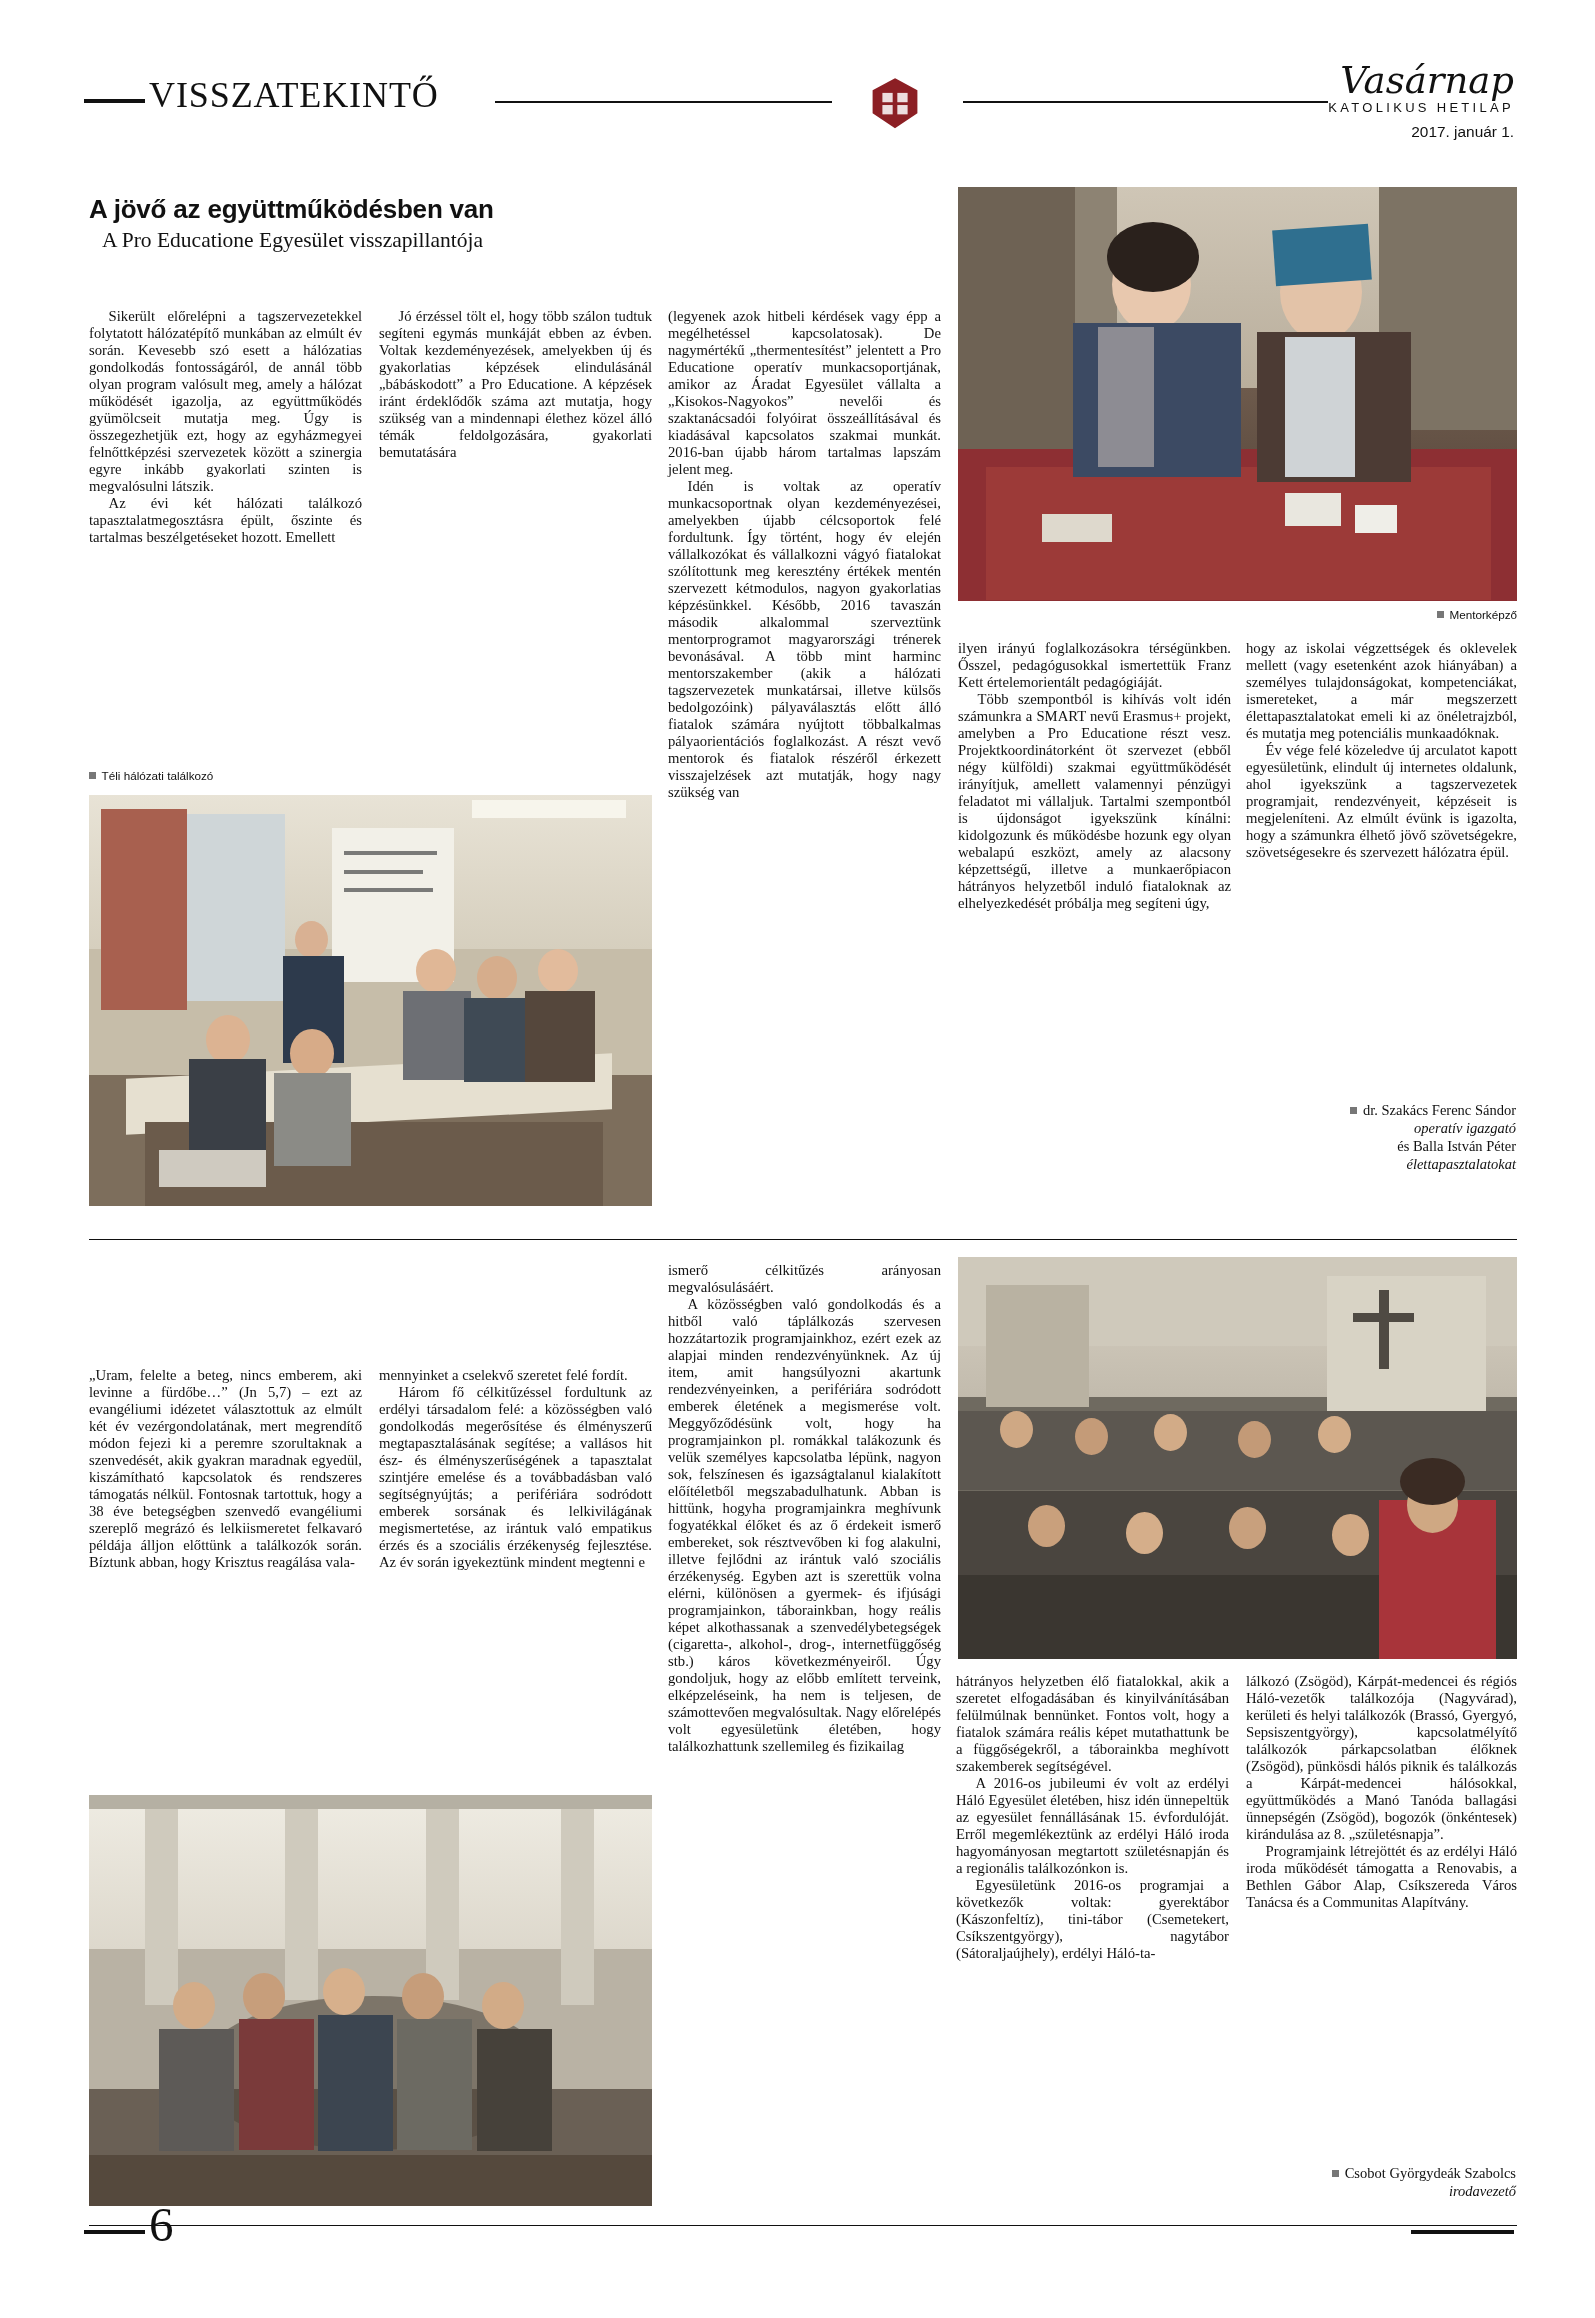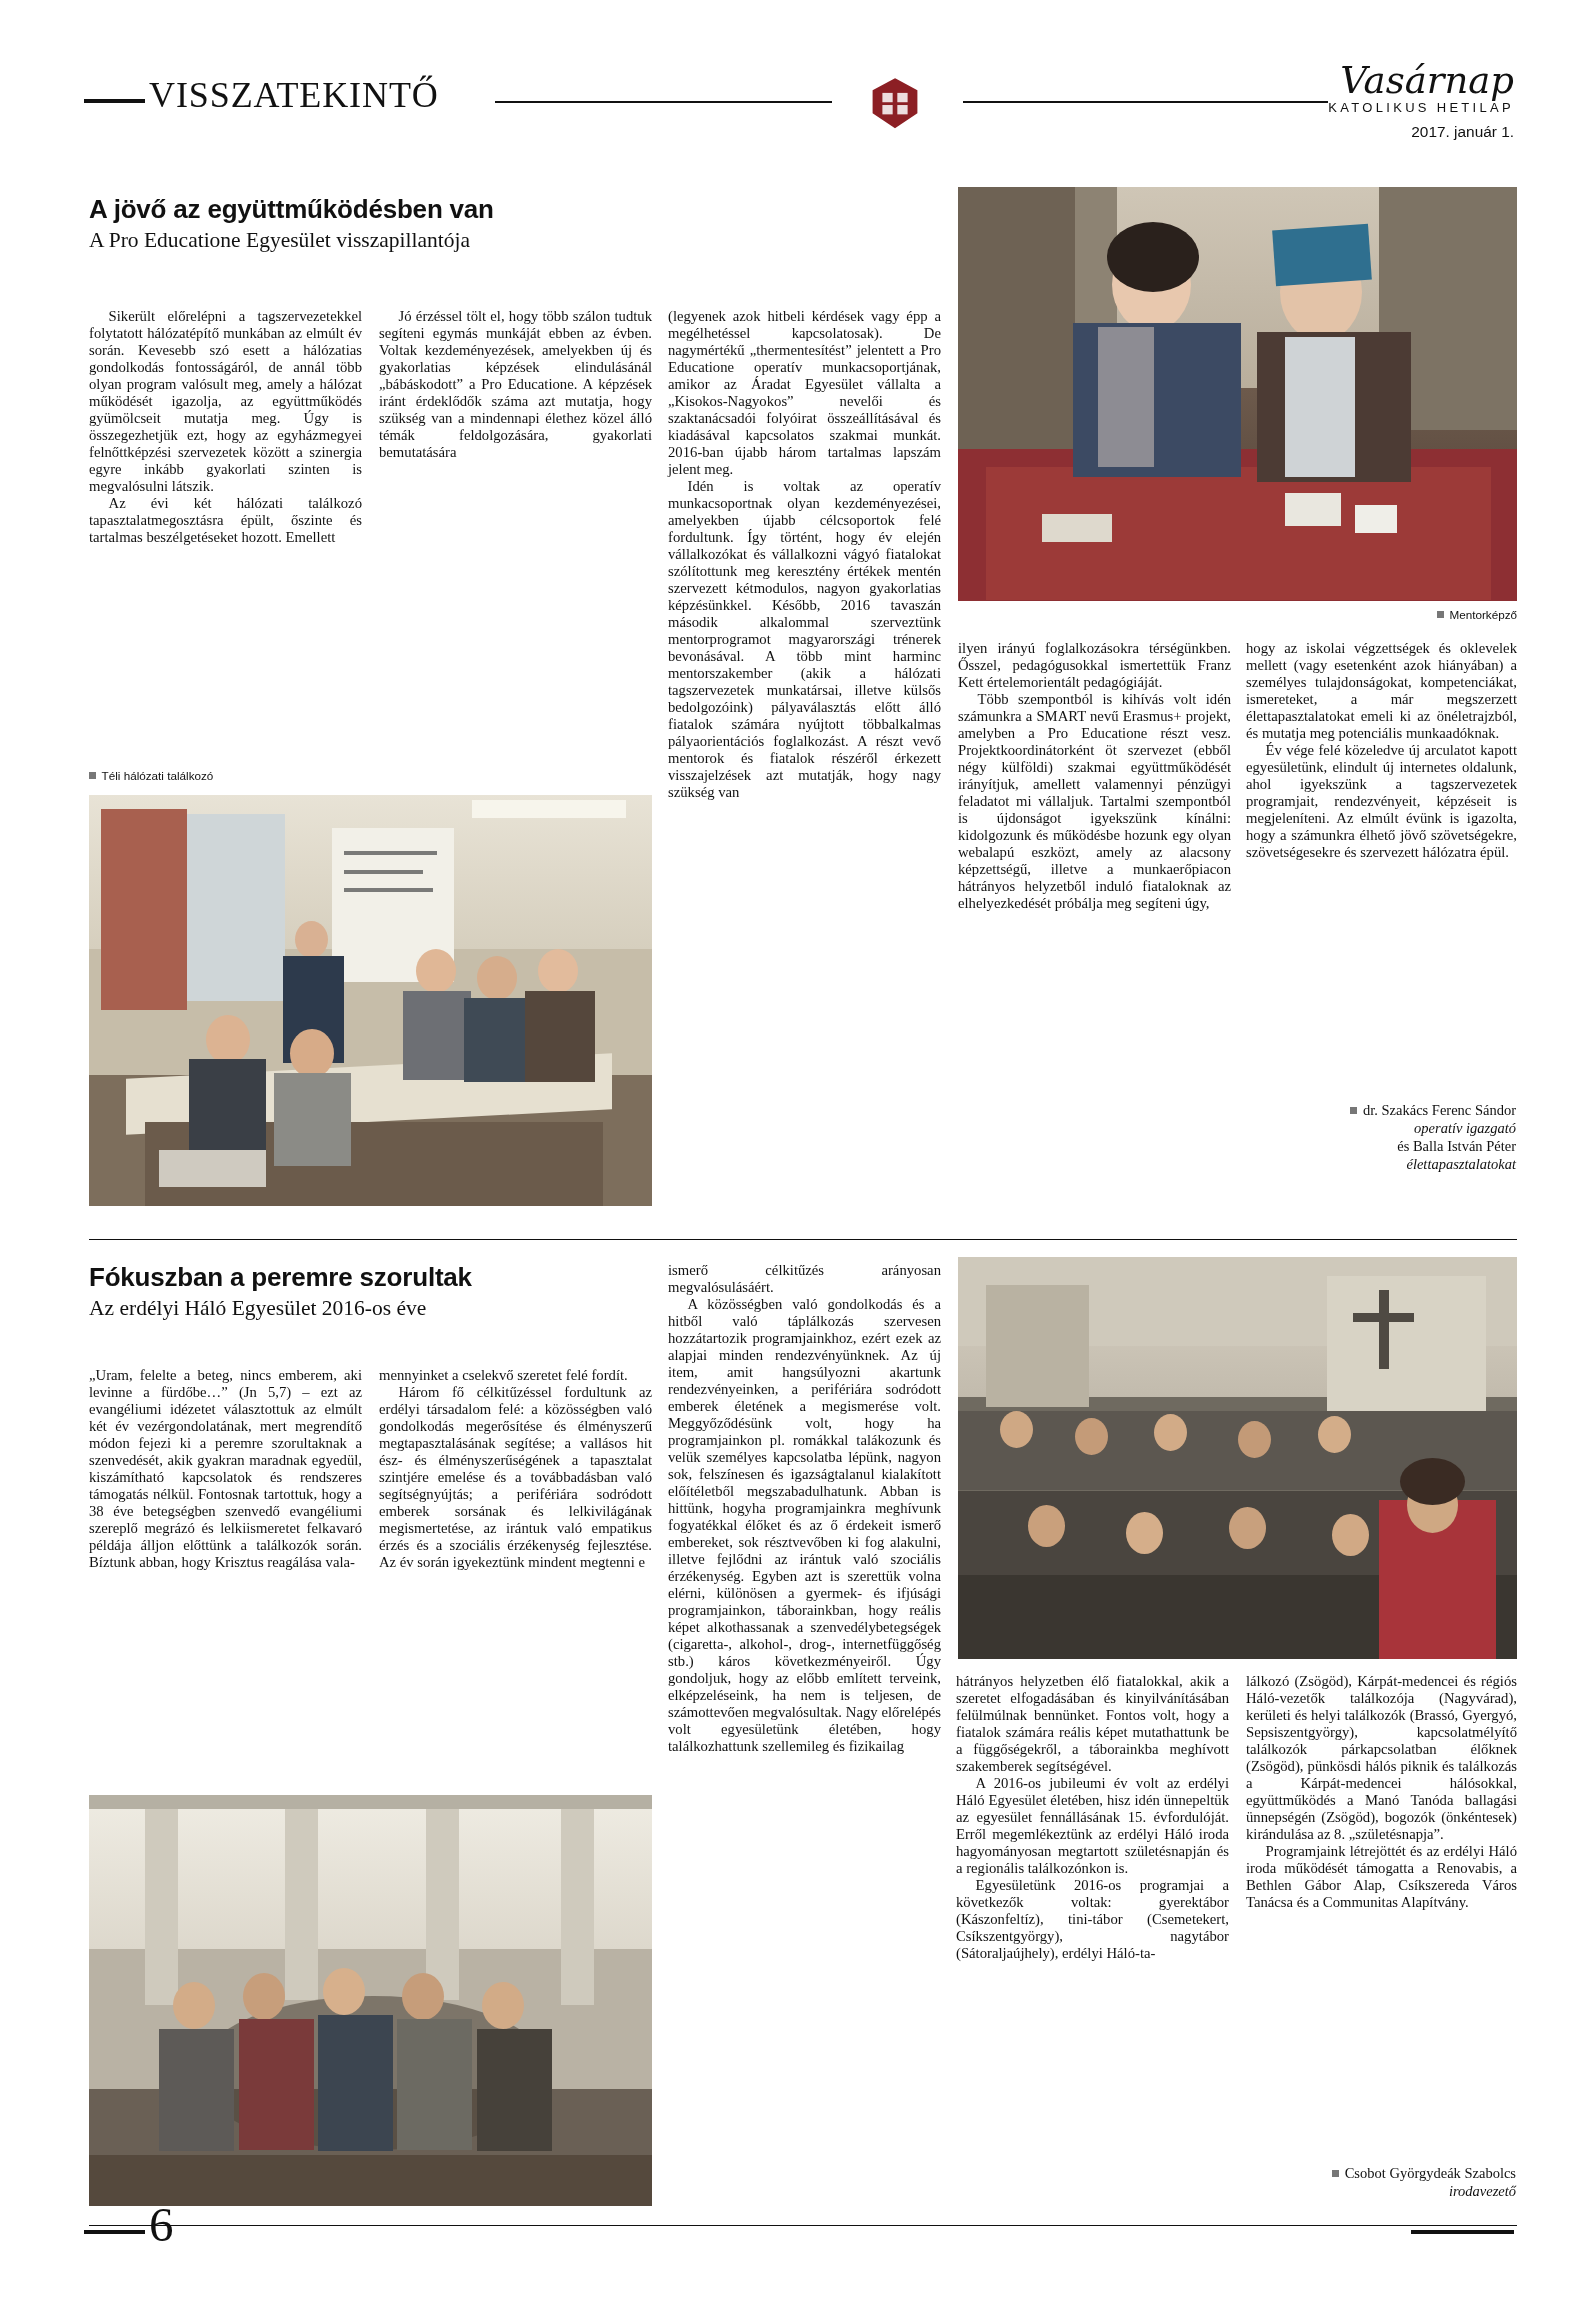--- a/index.html
+++ b/index.html
@@ -120,20 +120,21 @@
     color: #111;
     letter-spacing: -0.2px;
     white-space: nowrap;
   }
   .art-subhead {
     font-family: "Liberation Serif", serif;
     font-size: 21.5px;
     color: #111;
     margin-top: 2.8px;
     white-space: nowrap;
+    margin-left: 13px;
   }
 
   .caption {
     font-family: "Liberation Sans", sans-serif;
     font-size: 11.7px;
     color: #111;
   }
   .caption .sq, .byline .sq {
     display: inline-block;
     width: 7px;
@@ -327,24 +328,20 @@
     <div class="rect" style="left:436px; top:196px; width:70px; height:91px; background:#55473c;"></div>
     <div class="blob" style="left:117px; top:220px; width:44px; height:49px; background:#dcb392;"></div>
     <div class="rect" style="left:100px; top:264px; width:77px; height:93px; background:#3a3f46;"></div>
     <div class="blob" style="left:201px; top:234px; width:44px; height:49px; background:#d7ab88;"></div>
     <div class="rect" style="left:185px; top:278px; width:77px; height:93px; background:#8b8b86;"></div>
     <div class="rect" style="left:70px; top:355px; width:107px; height:37px; background:#cfcac0;"></div>
   </div>
 
   <div class="hrule" style="left:89px; top:1239px; width:1428px;"></div>
 
-  <div style="position:absolute; left:89px; top:1262px; width:584px;">
-    <div class="art-headline">Fókuszban a peremre szorultak</div>
-    <div class="art-subhead">Az erdélyi Háló Egyesület 2016-os éve</div>
-  </div>
 
   <div class="photo" style="left:958px; top:1257px; width:559px; height:402px;">
     <div class="band" style="top:0; height:140px; background:linear-gradient(#d9d2c4,#c2bbad);"></div>
     <div class="band" style="top:140px; height:262px; background:#6f6a60;"></div>
     <div class="rect" style="left:0; top:0; width:559px; height:89px; background:#cfc9bb;"></div>
     <div class="rect" style="left:369px; top:18.7px; width:159px; height:140px; background:#d8d3c5;"></div>
     <div class="rect" style="left:421px; top:33px; width:10.3px; height:79px; background:#4f4a43;"></div>
     <div class="rect" style="left:395px; top:56px; width:61px; height:9.3px; background:#4f4a43;"></div>
     <div class="rect" style="left:28px; top:28px; width:103px; height:122px; background:#b9b2a2;"></div>
 

